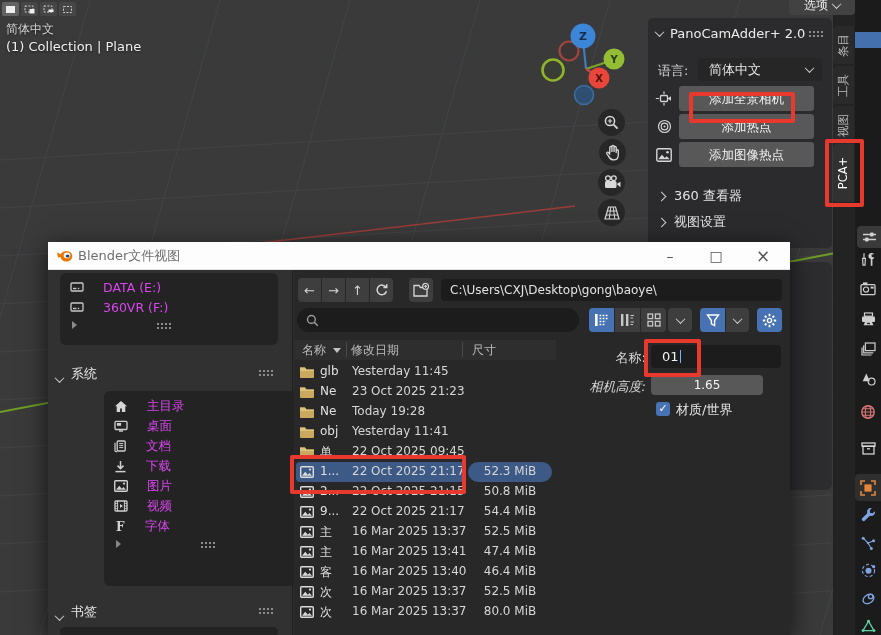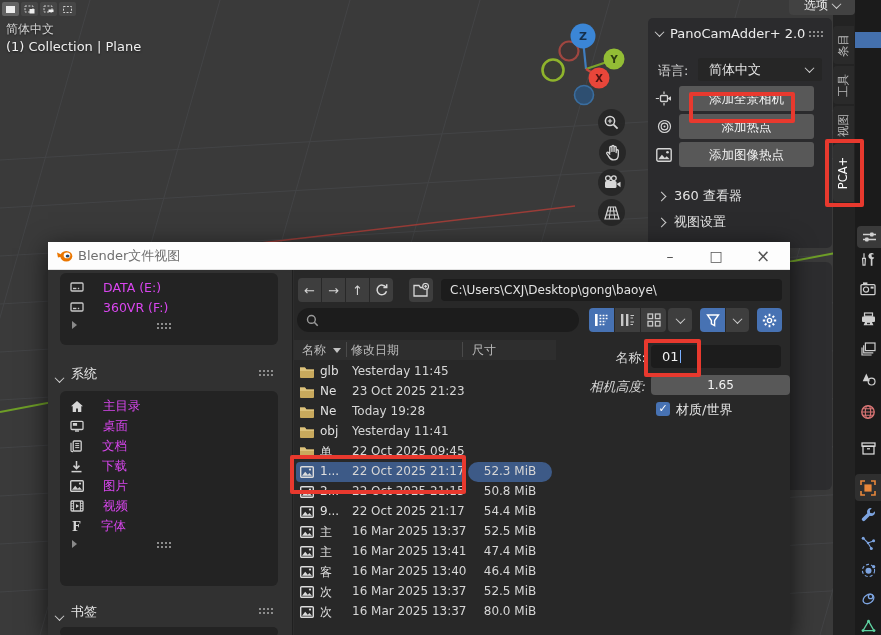--- a/index.html
+++ b/index.html
@@ -86,21 +86,21 @@
   .selbg-size{position:absolute;left:172px;top:0;width:84px;height:20px;background:#3d5a87;border-radius:10px;}
   .fico{position:absolute;left:4px;top:4px;}
   .fname{position:absolute;left:24px;top:2px;font-size:12px;color:#e0e0e0;width:30px;white-space:nowrap;overflow:hidden;}
   .fdate{position:absolute;left:56px;top:2px;font-size:12px;color:#d6d6d6;white-space:nowrap;}
   .fsize{position:absolute;left:174px;top:2px;width:80px;text-align:center;font-size:12px;color:#d6d6d6;}
   
   .fld-label{position:absolute;text-align:right;font-size:13px;color:#d8d8d8;}
   #name-input{position:absolute;left:357px;top:75px;width:130px;height:23px;background:#1c1c1c;border-radius:4px;
     font-size:13px;color:#f2f2f2;line-height:23px;padding-left:11px;box-sizing:border-box;}
   #name-cursor{display:inline-block;width:1.5px;height:13px;background:#7ab0ff;vertical-align:-2px;margin-left:1px;}
-  #height-field{position:absolute;left:357px;top:105px;width:139px;height:20px;background:#585858;border-radius:4px;
+  #height-field{position:absolute;left:357px;top:105px;width:112px;height:20px;background:#585858;border-radius:4px;
     font-size:12px;color:#f4f4f4;line-height:20px;text-align:center;}
   #mat-check{position:absolute;left:362px;top:132px;width:14px;height:14px;background:#4772b3;border-radius:3px;
     color:#fff;font-size:11px;line-height:14px;text-align:center;}
   #mat-check::after{content:"✓";}
   #mat-label{position:absolute;left:382px;top:131px;font-size:13px;color:#e4e4e4;}
   
   .chev{width:6px;height:6px;border-right:1.7px solid #cfcfcf;border-bottom:1.7px solid #cfcfcf;display:inline-block;}
   .chev-d{transform:rotate(45deg) translate(-1px,-1px);}
   .chev-r{transform:rotate(-45deg);}
   .grip{width:15px;height:7px;background-image:radial-gradient(circle,#8d8d8d 1px,transparent 1.2px);background-size:4px 4px;}
@@ -437,21 +437,21 @@
           <div class="sb-expander">
               <span class="tri-r"></span>
               <span class="grip"></span>
             </div>
         </div>
         <div class="sb-sec" style="top:95px;">
           <span class="chev chev-d"></span>
           <span>系统</span>
           <span class="grip"></span>
         </div>
-        <div class="sb-box" style="top:121px;height:195px;">
+        <div class="sb-box" style="top:121px;height:195px;margin-left:44px;">
           <div id="sysitems" style="padding-top:5px;">
   <div class="sb-item">
     <span class="sb-ico">
                   <svg width="14" height="13" viewBox="0 0 14 13">
                     <path d="M7 1L1 6.2h1.7V12h3.4V8.6h1.8V12h3.4V6.2H13z" fill="#d6d6d6"></path>
                   </svg>
                 </span>
     <span class="sb-label">主目录</span>
   </div>
 

